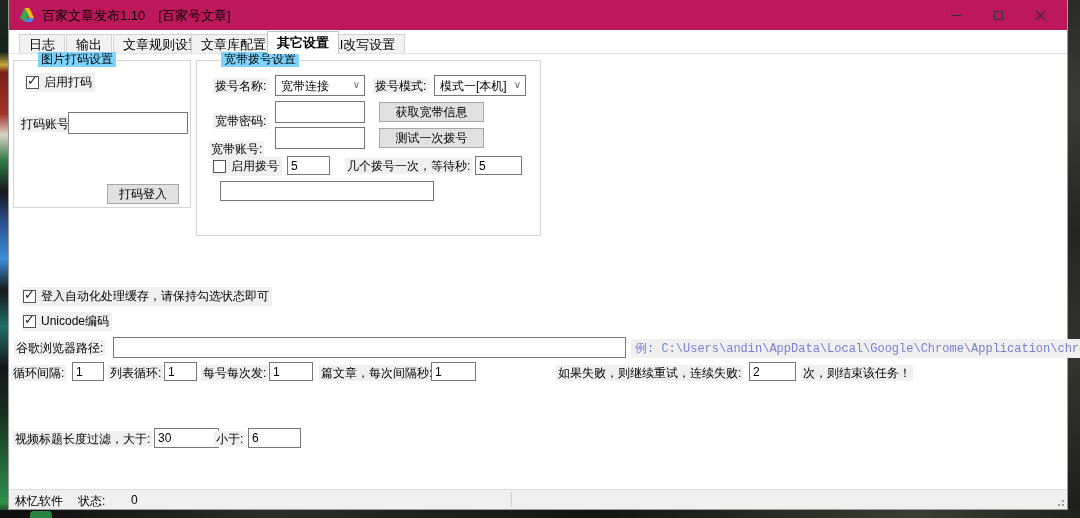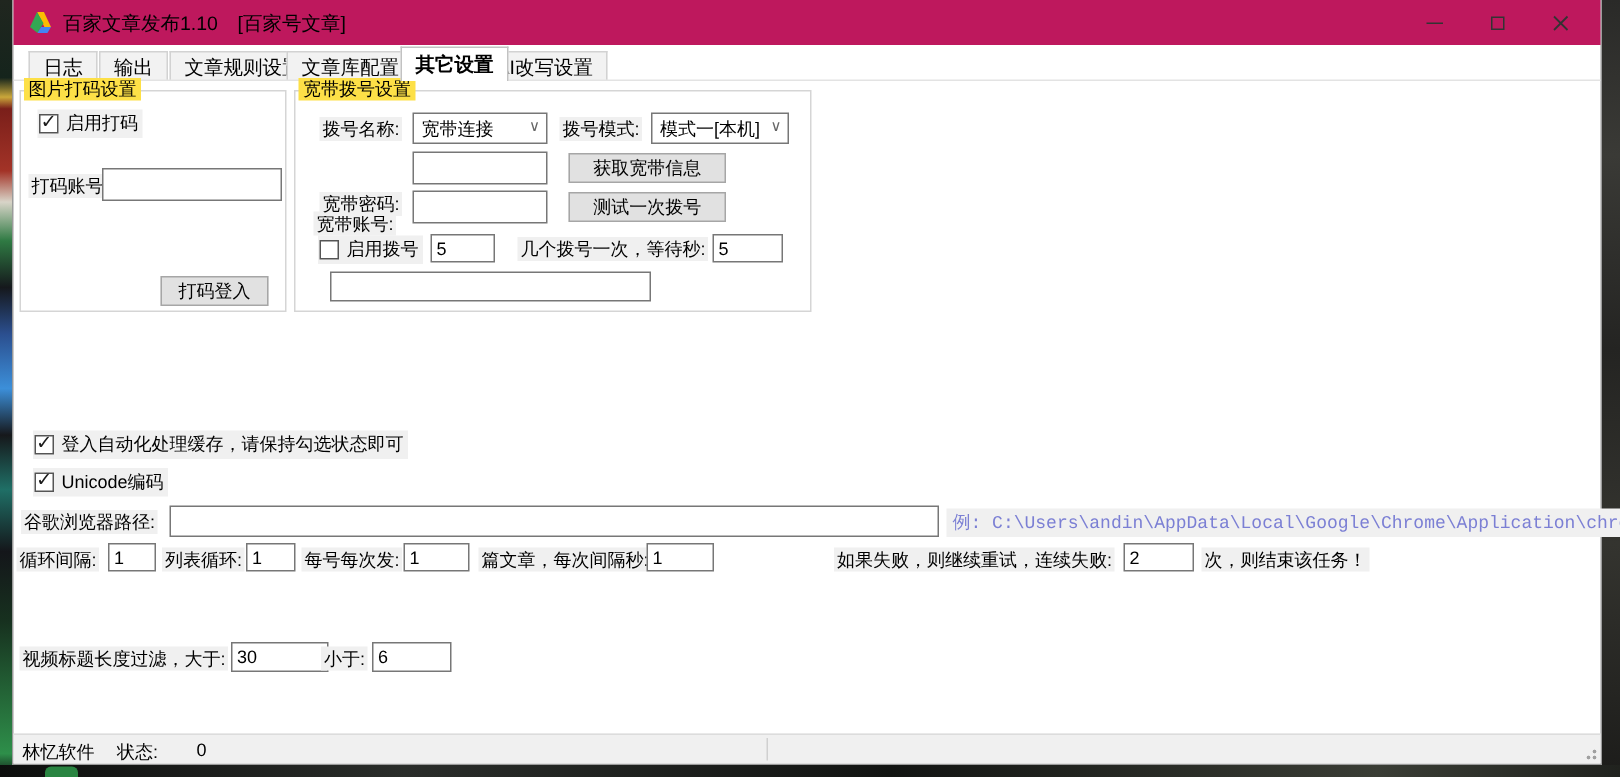--- a/index.html
+++ b/index.html
@@ -42,21 +42,21 @@
     border-color:#c2c2c2; z-index:3; font-weight:bold;margin-left:12px; }
 
   
   .lbl { position:absolute; background:#f0f0f0; font-size:12px; color:#000;
     padding:1px 2px; white-space:nowrap; line-height:14px; }
   .tbx { position:absolute; background:#fff; border:1px solid #777; font-size:12px;
     padding:1px 3px; color:#000; outline:none; }
   .btn { position:absolute; background:#e1e1e1; border:1px solid #a6a6a6; font-size:12px;
     color:#000; text-align:center; white-space:nowrap; }
   .grp { position:absolute; border:1px solid #d5d5d5; }
-  .grp-title { position:absolute; top:-9px; left:2px; background:#fde047;
+  .grp-title { position:absolute; top:-9px; left:24px; background:#7dd3fc;
     padding:0 3px; font-size:12px; line-height:15px; white-space:nowrap; }
   .cbrow { position:absolute; display:flex; align-items:center; gap:5px; background:#f0f0f0; padding:1px 3px 1px 1px; }
   .cb { width:13px; height:13px; background:#fff; border:1px solid #555; position:relative; flex:0 0 13px; }
   .cb .mark { position:absolute; top:-4px; left:0px; font-size:13px; font-weight:bold; color:#1a1a1a; }
   .cbtext { font-size:12px; white-space:nowrap; }
   .dd { position:absolute; background:#fff; border:1px solid #777; font-size:12px;
     padding:2px 4px 2px 5px; white-space:nowrap; }
   .dd .chev { position:absolute; right:4px; top:3px; font-size:10px; color:#666; }
   .hint { position:absolute; background:#f0f0f0; color:#7b7fd4; font-size:12px;
     font-family:"Liberation Mono","DejaVu Sans Mono",monospace; padding:1px 4px; white-space:nowrap; }
@@ -124,39 +124,39 @@
         <span class="cb">
             <span class="mark">✓</span>
           </span>
         <span class="cbtext">启用打码</span>
       </div>
       <span class="lbl" style="left:5px; top:55px;">打码账号:</span>
       <input class="tbx" style="left: 54px; top: 51px; width: 120px; height: 22px;" value="">
       <button class="btn" style="left:93px; top:123px; width:72px; height:20px;">打码登入</button>
     </div>
 
-    <div class="grp" style="left:187px; top:60px; width:345px; height:148px;">
+    <div class="grp" style="left:187px; top:60px; width:345px; height:176px;">
       <span class="grp-title">宽带拨号设置</span>
 
       <span class="lbl" style="left:16px; top:17px;">拨号名称:</span>
       <div class="dd" style="left:78px; top:14px; width:90px; height:21px;">
         <span>宽带连接</span>
         <span class="chev">∨</span>
       </div>
       <span class="lbl" style="left:176px; top:17px;">拨号模式:</span>
       <div class="dd" style="left:237px; top:14px; width:92px; height:21px;">
         <span>模式一[本机]</span>
         <span class="chev">∨</span>
       </div>
 
       <span class="lbl" style="left:12px; top:44px;margin-top:36px;">宽带账号:</span>
       <input class="tbx" style="left: 78px; top: 40px; width: 90px; height: 22px;" value="">
       <button class="btn" style="left:182px; top:41px; width:105px; height:20px;">获取宽带信息</button>
 
-      <span class="lbl" style="left:16px; top:67px;">宽带密码:</span>
+      <span class="lbl" style="left:16px; top:52px;">宽带密码:</span>
       <input class="tbx" style="left: 78px; top: 66px; width: 90px; height: 22px;" value="">
       <button class="btn" style="left:182px; top:67px; width:105px; height:20px;">测试一次拨号</button>
 
       <div class="cbrow" style="left:15px; top:96px;">
         <span class="cb"></span>
         <span class="cbtext">启用拨号</span>
       </div>
       <input class="tbx" style="left: 90px; top: 95px; width: 43px; height: 19px;" value="5">
       <span class="lbl" style="left:148px; top:97px;">几个拨号一次，等待秒:</span>
       <input class="tbx" style="left: 278px; top: 95px; width: 47px; height: 19px;" value="5">

